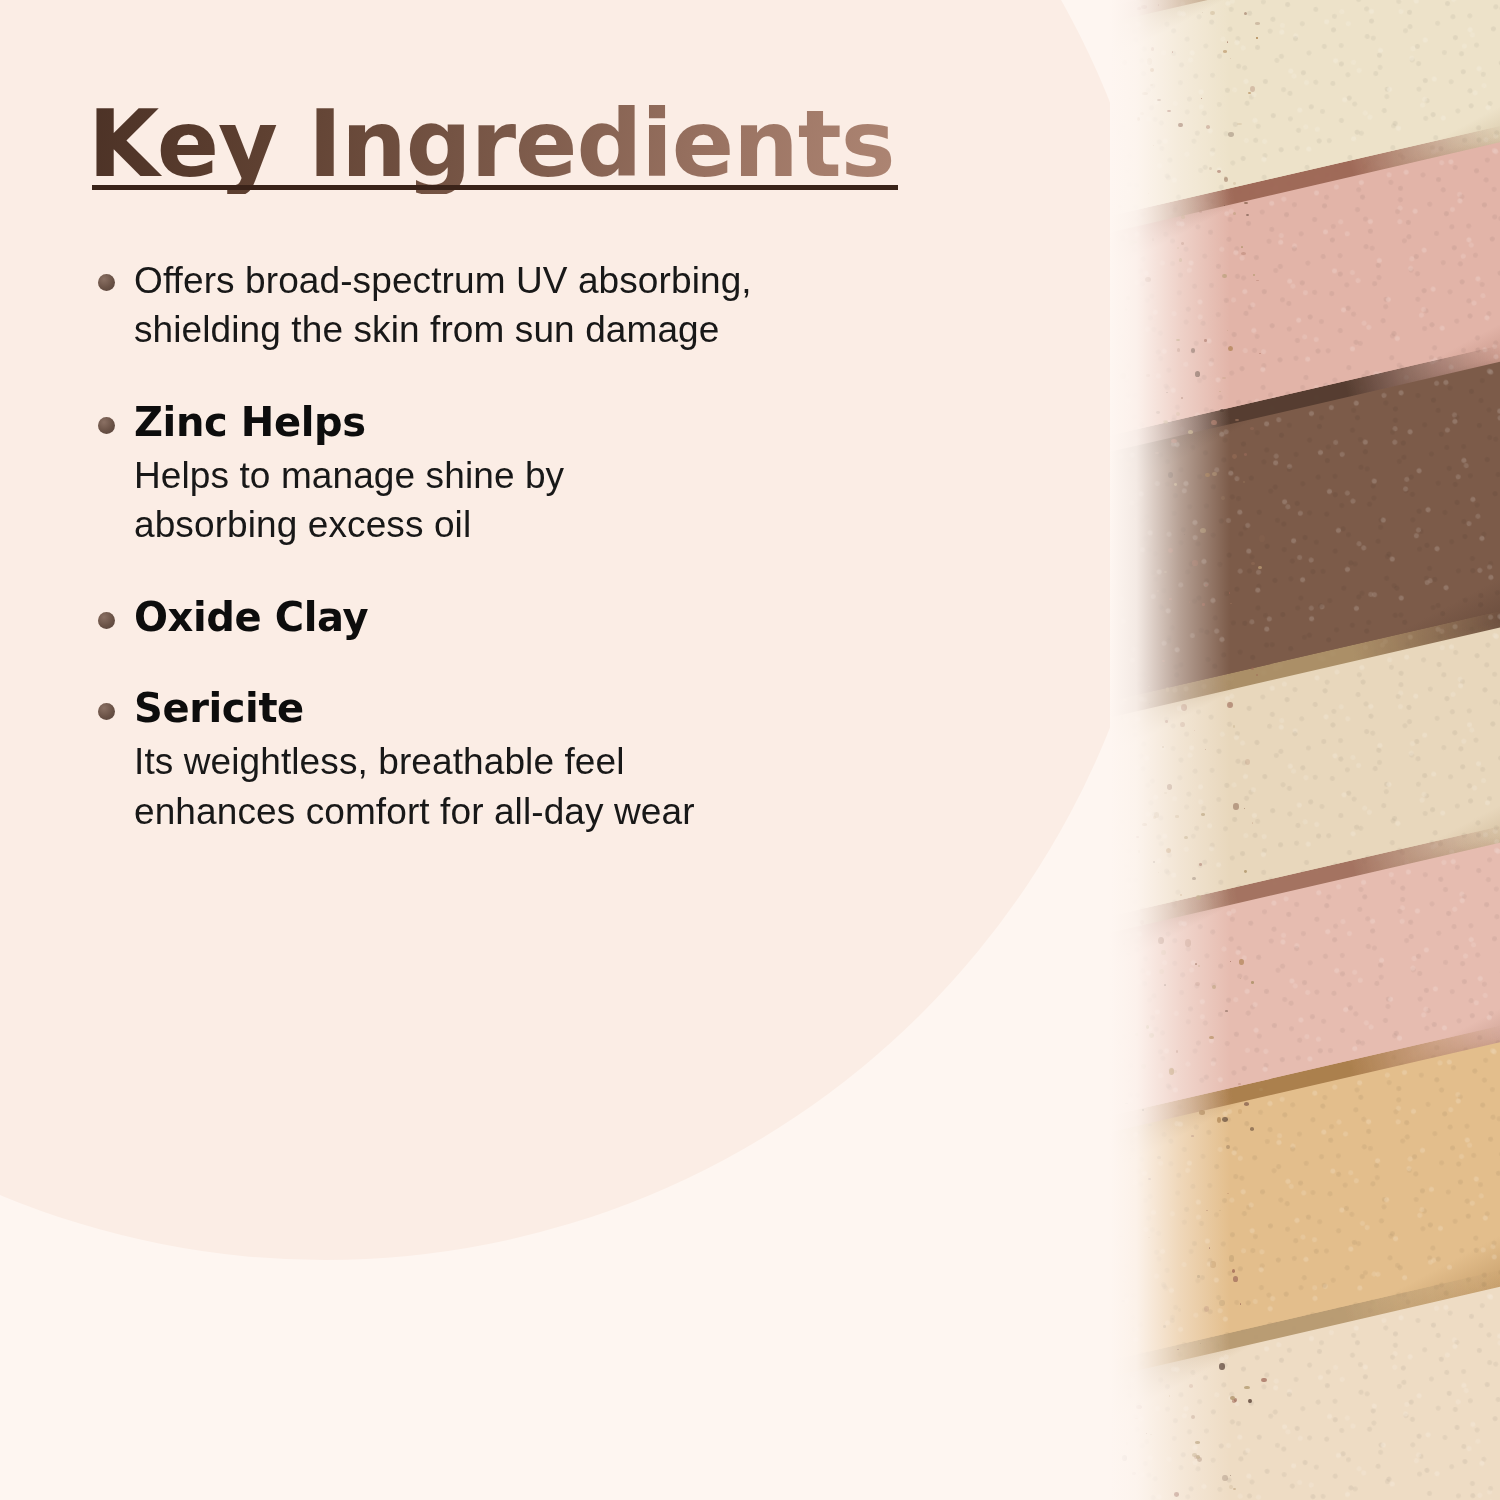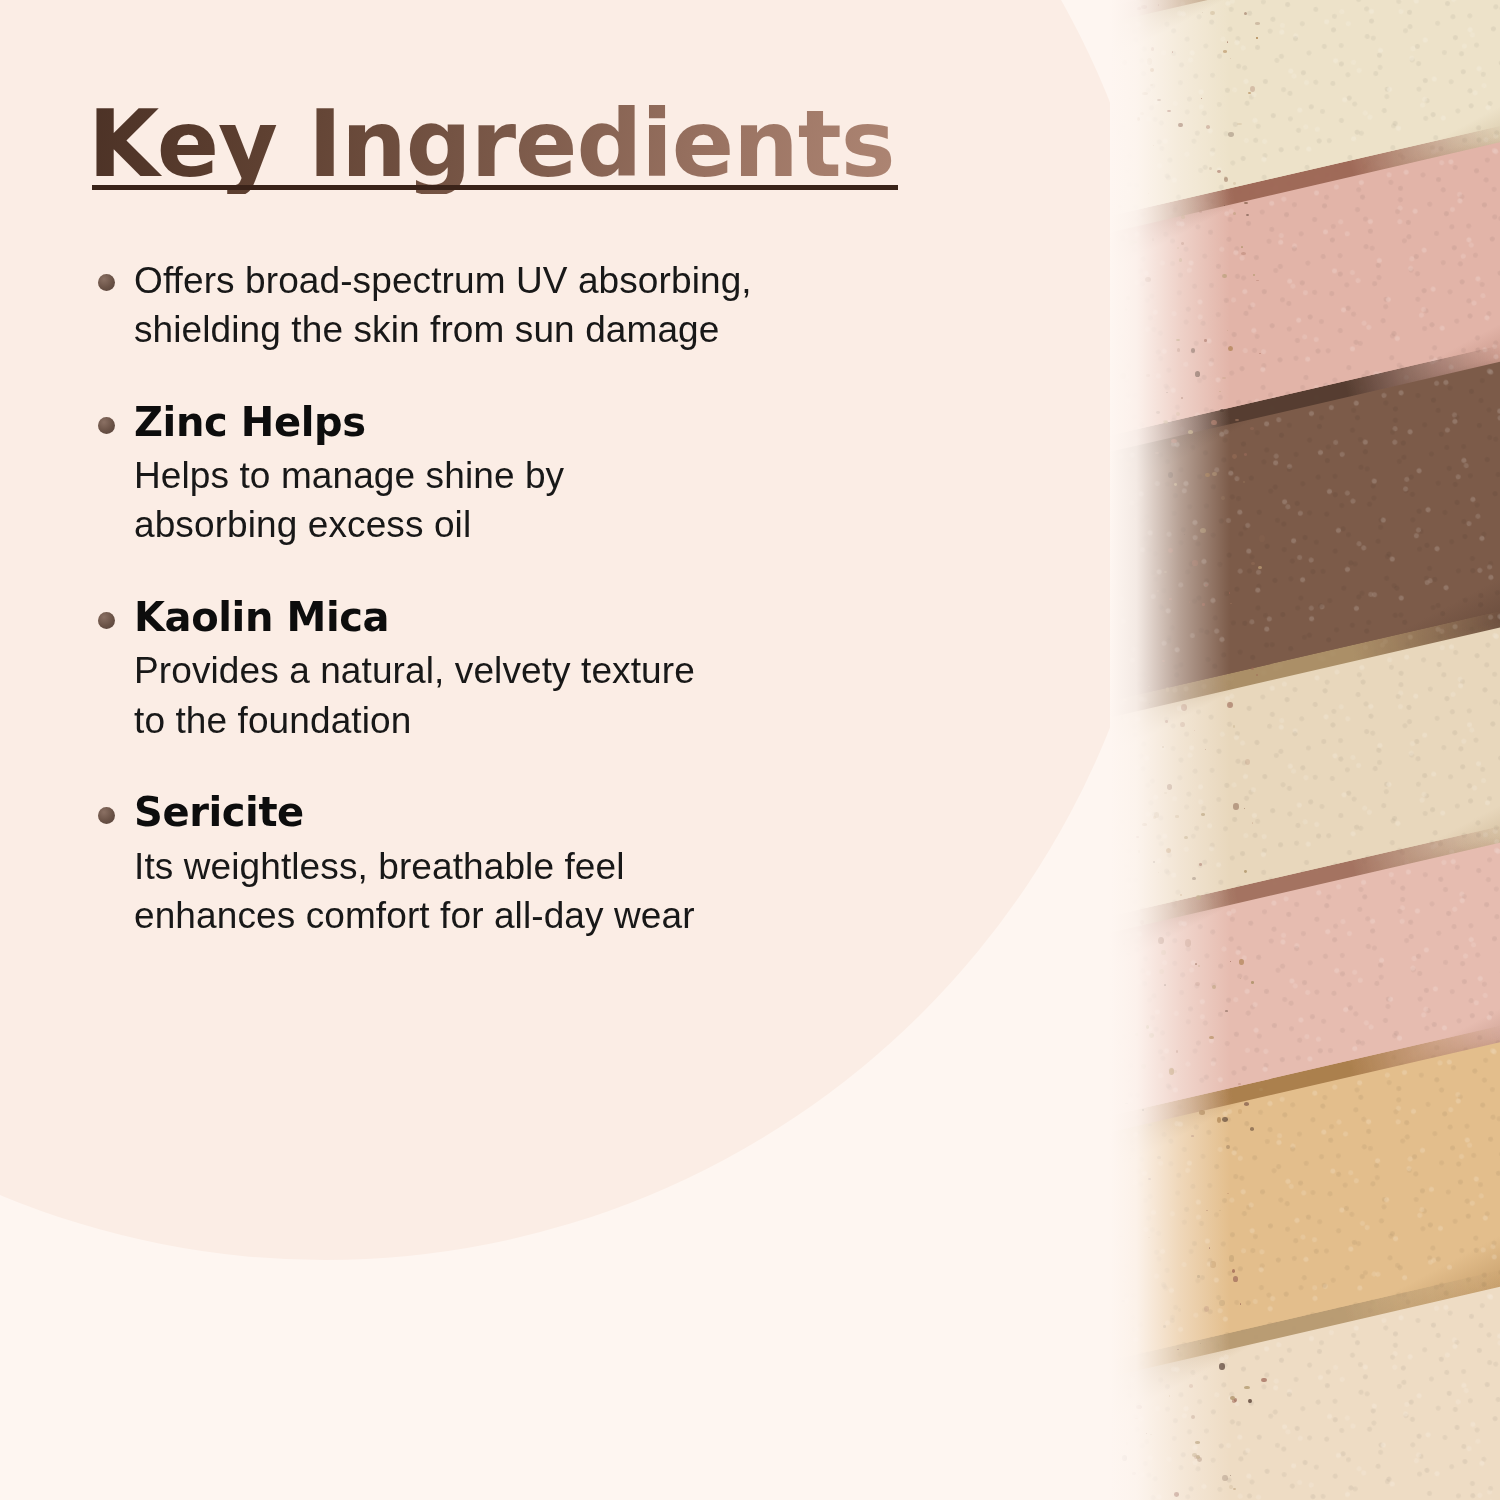--- a/index.html
+++ b/index.html
@@ -170,23 +170,21 @@
 
       <li class="ing-item">
         <span class="bullet"></span>
         <div class="ing-name">Zinc Helps</div>
         <div class="ing-desc">Helps to manage shine by
 absorbing excess oil</div>
       </li>
 
       <li class="ing-item">
         <span class="bullet"></span>
-        <div class="ing-name">Kaolin Mica</div>
-        <div class="ing-desc">Provides a natural, velvety texture
-to the foundation</div>
+        <div class="ing-name">Oxide Clay</div>
       </li>
 
       <li class="ing-item">
         <span class="bullet"></span>
         <div class="ing-name">Sericite</div>
         <div class="ing-desc">Its weightless, breathable feel
 enhances comfort for all-day wear</div>
       </li>
 
 

